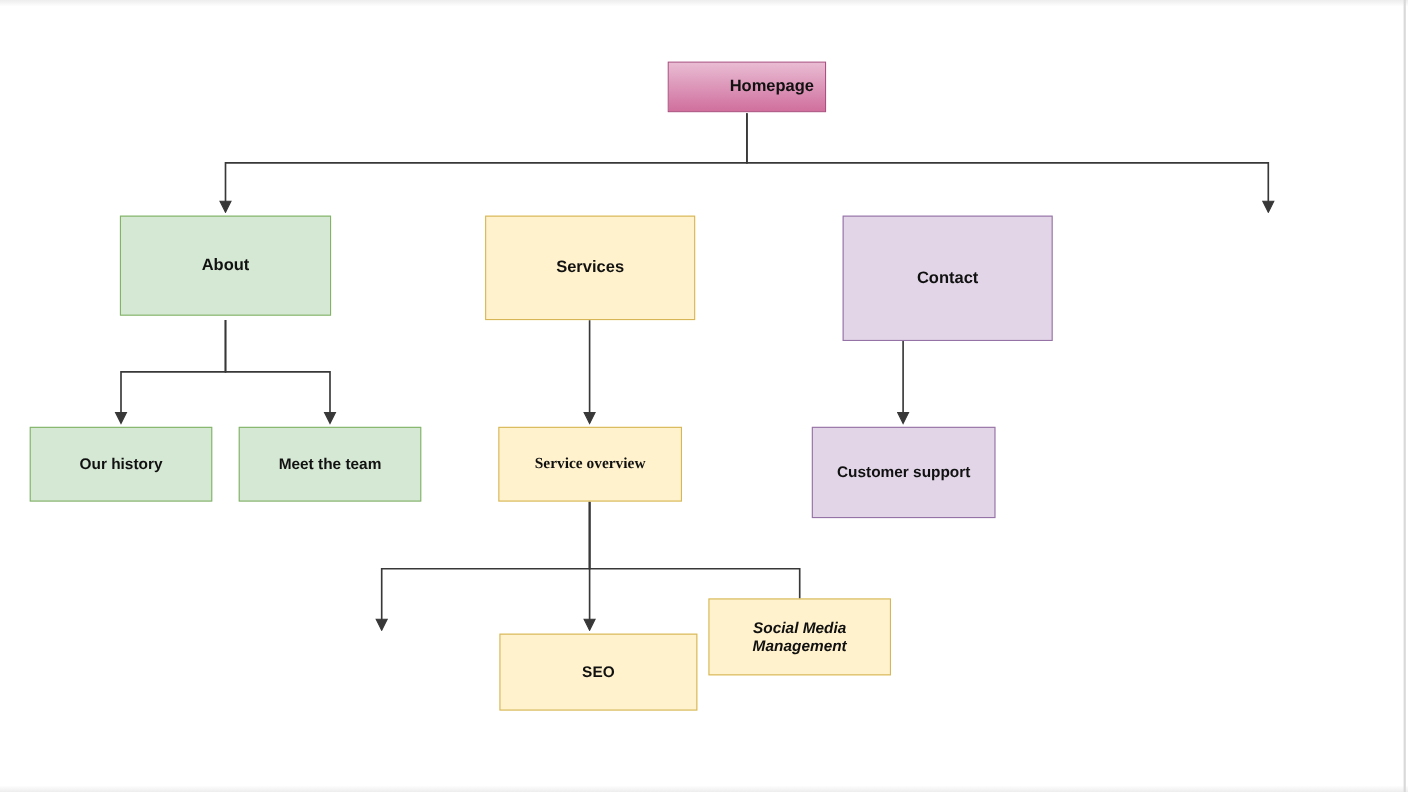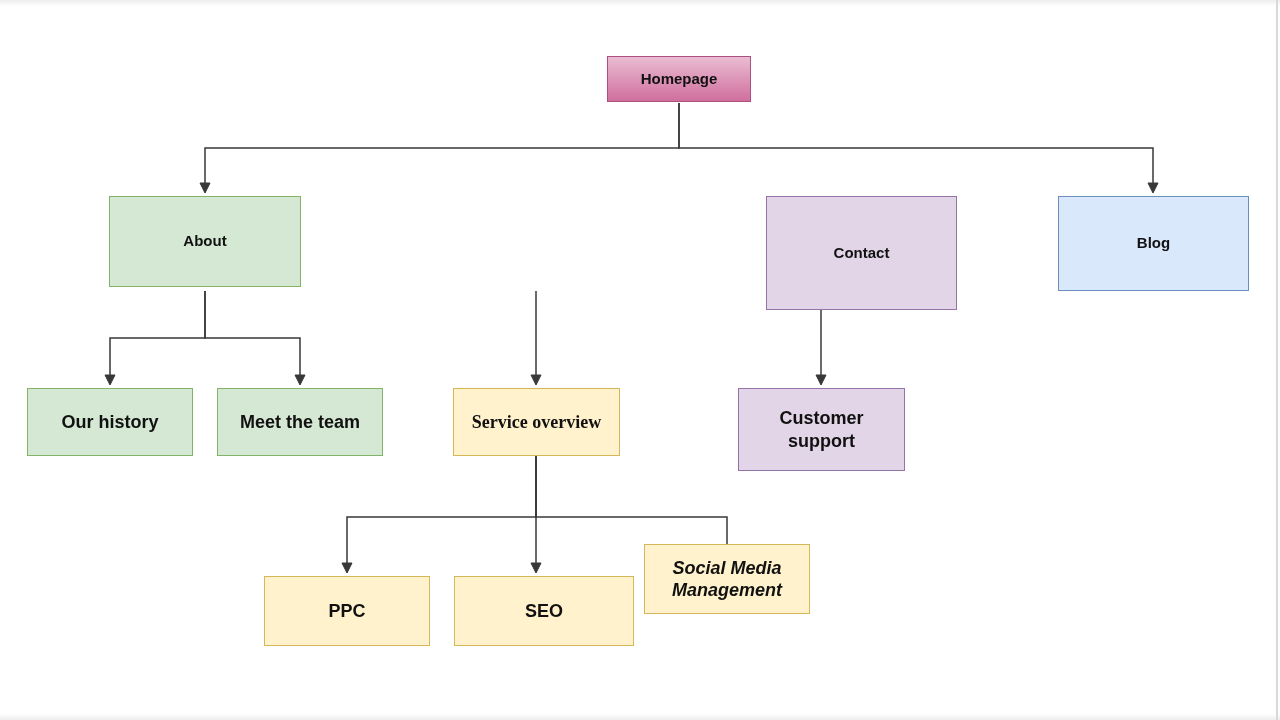--- a/index.html
+++ b/index.html
@@ -42,33 +42,33 @@
     display: flex; align-items: center; justify-content: center;
     text-align: center;
     border: 1px solid #999;
     font-weight: bold;
     color: var(--text_color, #111111);
     font-size: 15px;
     line-height: 1.25;
     cursor: default;
   }
   .node span { display: block; padding: 0 10px; }
-  .node.small { font-size: 18px; }
+  .node.small { font-size: 14px; }
 
   .fill-green  { background: var(--green_fill,  #d5e8d4); border-color: var(--green_border,  #82b366); }
   .fill-yellow { background: var(--yellow_fill, #fff2cc); border-color: var(--yellow_border, #d6b656); }
   .fill-purple { background: var(--purple_fill, #e1d5e7); border-color: var(--purple_border, #9673a6); }
   .fill-blue   { background: var(--blue_fill,   #dae8fc); border-color: var(--blue_border,   #6c8ebf); }
   .fill-pink   {
     background: linear-gradient(to bottom, var(--pink_top, #e9bcd3) 0%, var(--pink_bottom, #d06f9d) 100%);
     border-color: var(--pink_border, #ab5080);
   }
 
   
-  #node-homepage          { left: 607px;  top: 56px;  width: 144px; height: 46px; }
+  #node-homepage          { left: 607px;  top: 56px;  width: 144px; height: 46px; justify-content: flex-end; }
   #node-about             { left: 109px;  top: 196px; width: 192px; height: 91px; }
   #node-services          { left: 441px;  top: 196px; width: 191px; height: 95px; }
   #node-contact           { left: 726px;  top: 196px; width: 191px; height: 114px; margin-left: 40px; }
   #node-blog              { left: 1058px; top: 196px; width: 191px; height: 95px; }
   #node-our_history       { left: 27px;   top: 388px; width: 166px; height: 68px; }
   #node-meet_the_team     { left: 217px;  top: 388px; width: 166px; height: 68px; align-items: center; }
   #node-service_overview  { left: 453px;  top: 388px; width: 167px; height: 68px; font-family: Liberation Serif, serif; }
   #node-customer_support  { left: 738px;  top: 388px; width: 167px; height: 83px; }
   #node-ppc               { left: 264px;  top: 576px; width: 166px; height: 70px; }
   #node-seo               { left: 454px;  top: 576px; width: 180px; height: 70px; }
@@ -97,43 +97,40 @@
     <polyline class="edge" points="536,456 536,517 727,517 727,572" marker-end="url(#arrow)"></polyline>
   </svg>
 
   <div class="node fill-pink" id="node-homepage">
     <span>Homepage</span>
   </div>
 
   <div class="node fill-green" id="node-about">
     <span>About</span>
   </div>
+  <div class="node fill-yellow" id="node-services">
+    <span>Services</span>
+  </div>
   <div class="node fill-purple" id="node-contact">
     <span>Contact</span>
-  </div>
-  <div class="node fill-blue" id="node-blog">
-    <span>Blog</span>
   </div>
 
   <div class="node fill-green small" id="node-our_history">
     <span>Our history</span>
   </div>
   <div class="node fill-green small" id="node-meet_the_team">
     <span>Meet the team</span>
   </div>
   <div class="node fill-yellow small" id="node-service_overview">
     <span>Service overview</span>
   </div>
   <div class="node fill-purple small" id="node-customer_support">
     <span>Customer support</span>
   </div>
 
-  <div class="node fill-yellow small" id="node-ppc">
-    <span>PPC</span>
-  </div>
   <div class="node fill-yellow small" id="node-seo">
     <span>SEO</span>
   </div>
   <div class="node fill-yellow small" id="node-social_media_management">
     <span>Social Media Management</span>
   </div>
 
   <div class="edge-band-top"></div>
   <div class="edge-band-bottom"></div>
   <div class="page-edge-line"></div>

